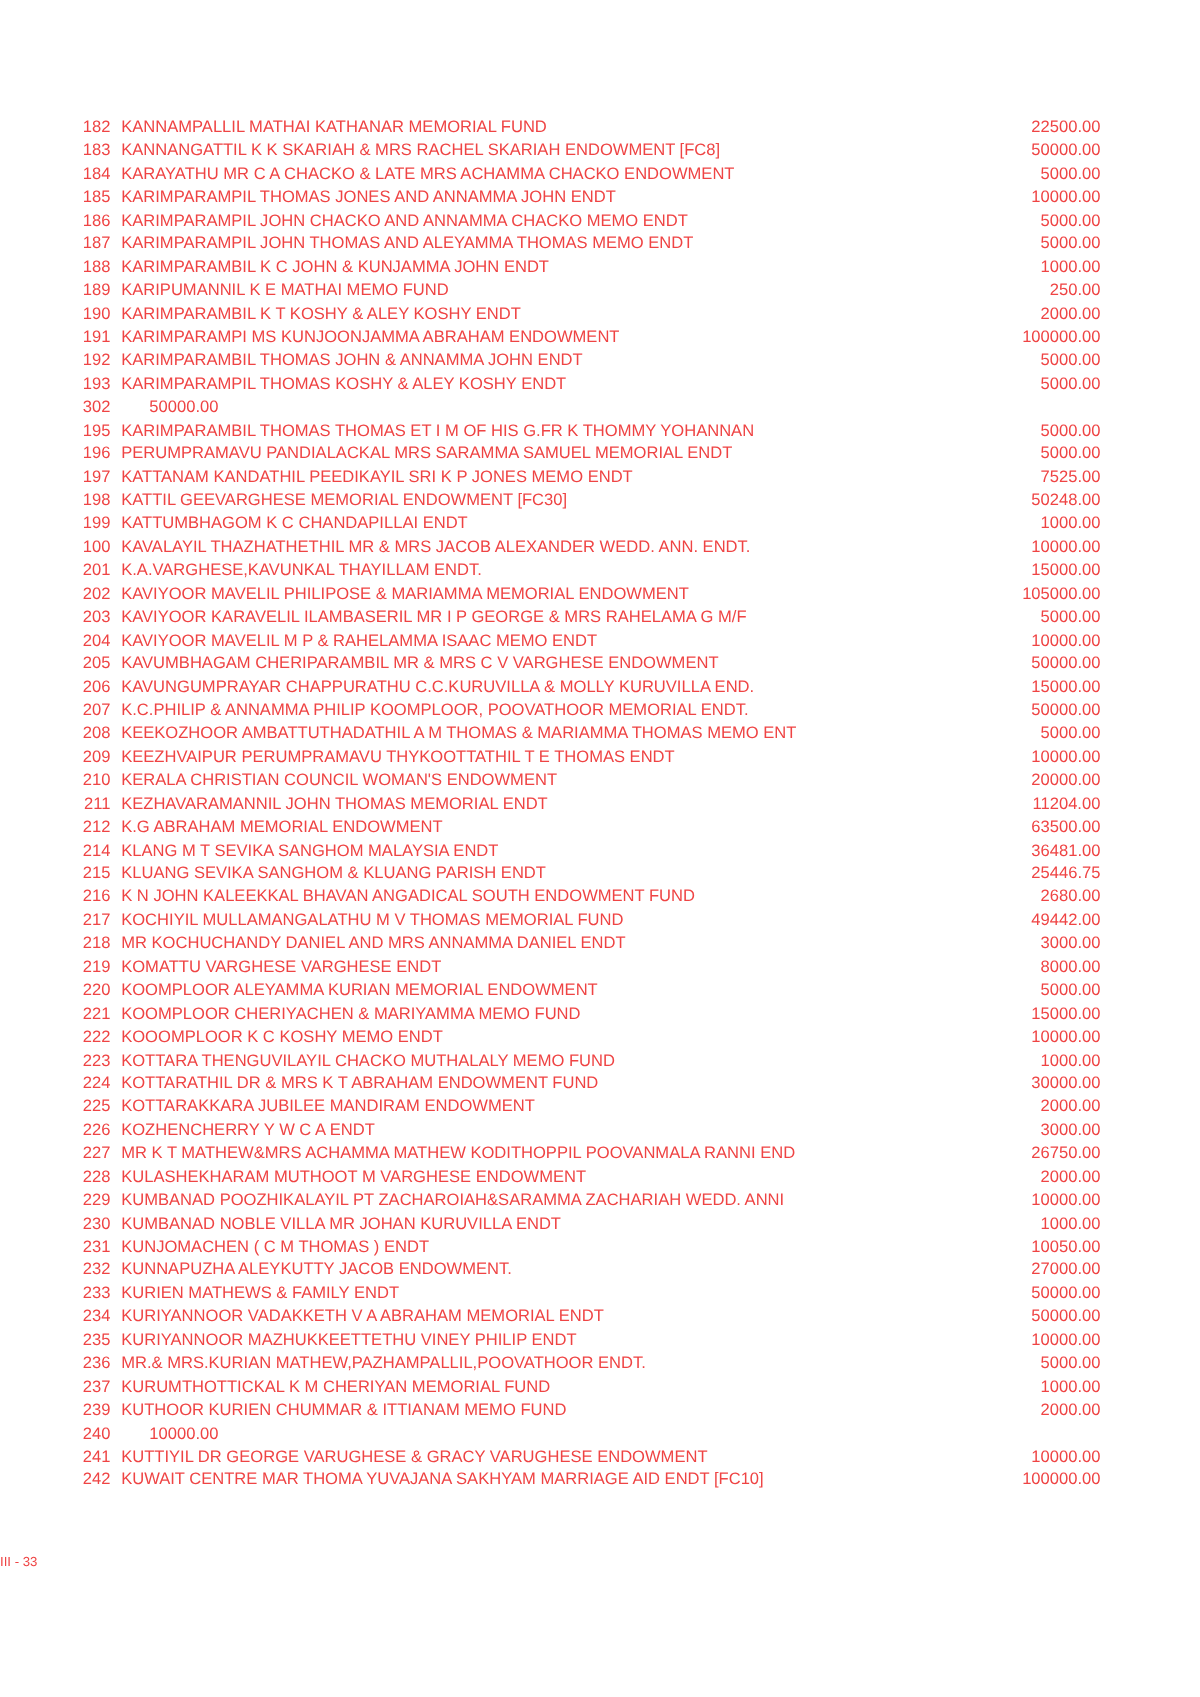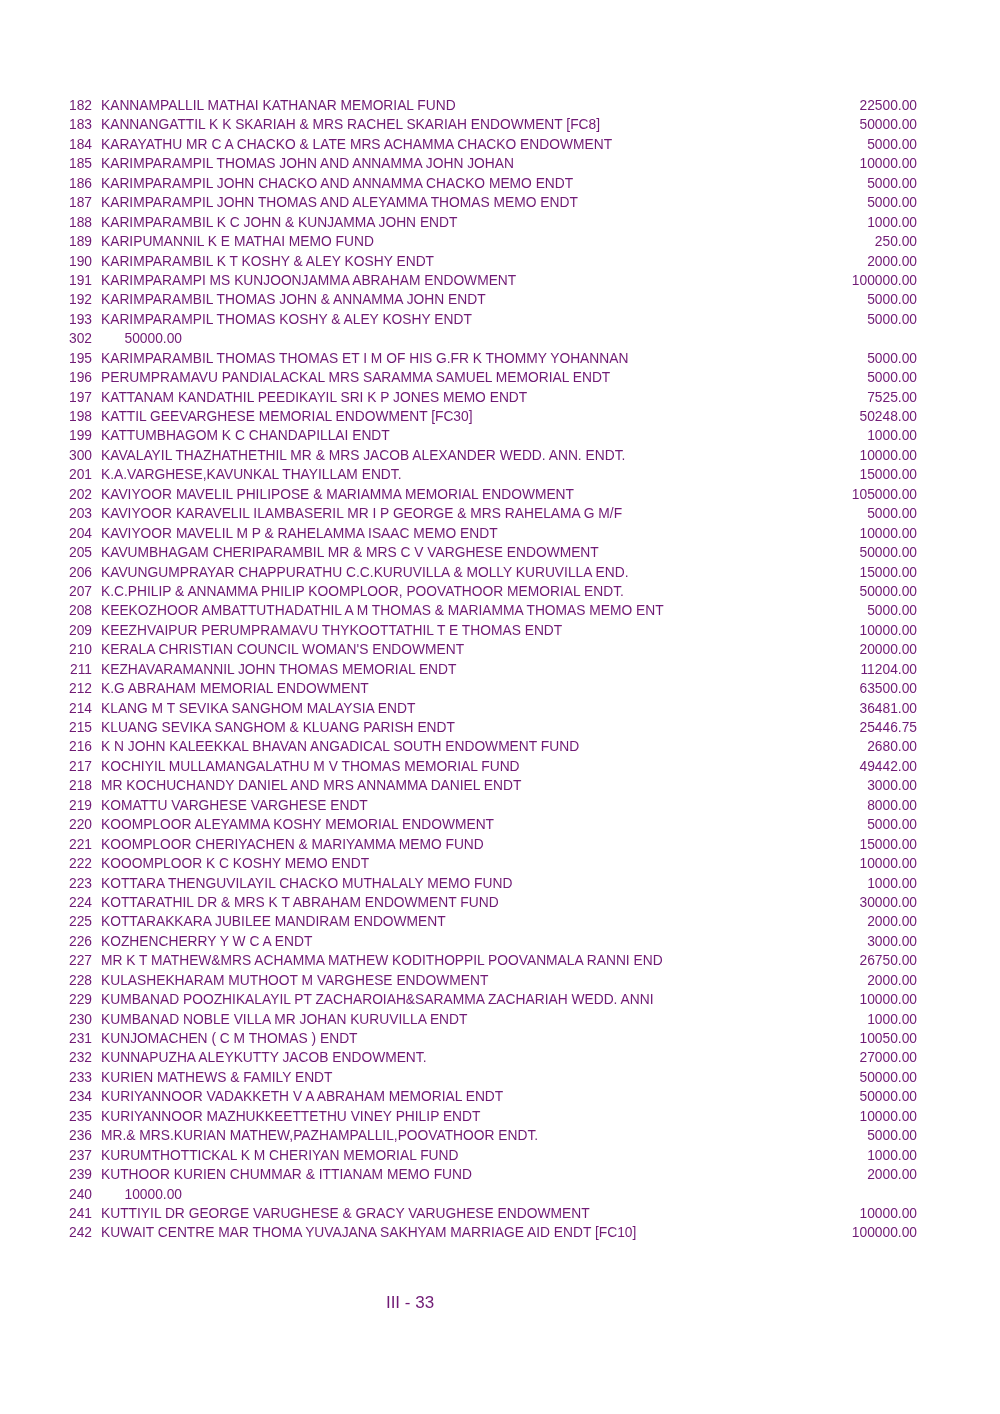--- a/index.html
+++ b/index.html
@@ -5,21 +5,21 @@
   html, body {
     margin: 0;
     padding: 0;
     background: #ffffff;
   }
   .page {
     position: relative;
     width: 1000px;
     height: 1414px;
     background: #ffffff;
-    color: #701a75;
+    color: #ef4444;
     font-family: "Liberation Sans", sans-serif;
     overflow: hidden;
   }
   .rows {
     position: absolute;
     top: 96px;
     left: 65px;
     width: 852px; 
   }
   .row {
@@ -43,22 +43,22 @@
   }
   .row .amt {
     flex: 0 0 90px;
     text-align: right;
   }
   .footer {
     position: absolute;
     top: 1293px;
     left: 0;
     width: 820px;
-    text-align: center;
-    font-size: 17px;
+    text-align: left;
+    font-size: 11px;
     line-height: 19.45px;
   }
 </style>
 </head>
 <body>
 
 <div class="page">
   <div class="rows" id="rows-container">
       <div class="row">
         <span class="no">182</span>
@@ -70,21 +70,21 @@
         <span class="name">KANNANGATTIL K K SKARIAH &amp; MRS RACHEL SKARIAH ENDOWMENT [FC8]</span>
         <span class="amt">50000.00</span>
       </div>
       <div class="row">
         <span class="no">184</span>
         <span class="name">KARAYATHU MR C A CHACKO &amp; LATE MRS ACHAMMA CHACKO ENDOWMENT</span>
         <span class="amt">5000.00</span>
       </div>
       <div class="row">
         <span class="no">185</span>
-        <span class="name">KARIMPARAMPIL THOMAS JOHN AND ANNAMMA JOHN JOHAN</span>
+        <span class="name">KARIMPARAMPIL THOMAS JONES AND ANNAMMA JOHN ENDT</span>
         <span class="amt">10000.00</span>
       </div>
       <div class="row">
         <span class="no">186</span>
         <span class="name">KARIMPARAMPIL JOHN CHACKO AND ANNAMMA CHACKO MEMO ENDT</span>
         <span class="amt">5000.00</span>
       </div>
       <div class="row">
         <span class="no">187</span>
         <span class="name">KARIMPARAMPIL JOHN THOMAS AND ALEYAMMA THOMAS MEMO ENDT</span>
@@ -143,21 +143,21 @@
         <span class="no">198</span>
         <span class="name">KATTIL GEEVARGHESE MEMORIAL ENDOWMENT [FC30]</span>
         <span class="amt">50248.00</span>
       </div>
       <div class="row">
         <span class="no">199</span>
         <span class="name">KATTUMBHAGOM K C CHANDAPILLAI ENDT</span>
         <span class="amt">1000.00</span>
       </div>
       <div class="row">
-        <span class="no">300</span>
+        <span class="no">100</span>
         <span class="name">KAVALAYIL THAZHATHETHIL MR &amp; MRS JACOB ALEXANDER WEDD. ANN. ENDT.</span>
         <span class="amt">10000.00</span>
       </div>
       <div class="row">
         <span class="no">201</span>
         <span class="name">K.A.VARGHESE,KAVUNKAL THAYILLAM ENDT.</span>
         <span class="amt">15000.00</span>
       </div>
       <div class="row">
         <span class="no">202</span>
@@ -239,21 +239,21 @@
         <span class="name">MR KOCHUCHANDY DANIEL AND MRS ANNAMMA DANIEL ENDT</span>
         <span class="amt">3000.00</span>
       </div>
       <div class="row">
         <span class="no">219</span>
         <span class="name">KOMATTU VARGHESE VARGHESE ENDT</span>
         <span class="amt">8000.00</span>
       </div>
       <div class="row">
         <span class="no">220</span>
-        <span class="name">KOOMPLOOR ALEYAMMA KOSHY MEMORIAL ENDOWMENT</span>
+        <span class="name">KOOMPLOOR ALEYAMMA KURIAN MEMORIAL ENDOWMENT</span>
         <span class="amt">5000.00</span>
       </div>
       <div class="row">
         <span class="no">221</span>
         <span class="name">KOOMPLOOR CHERIYACHEN &amp; MARIYAMMA MEMO FUND</span>
         <span class="amt">15000.00</span>
       </div>
       <div class="row">
         <span class="no">222</span>
         <span class="name">KOOOMPLOOR K C KOSHY MEMO ENDT</span>

